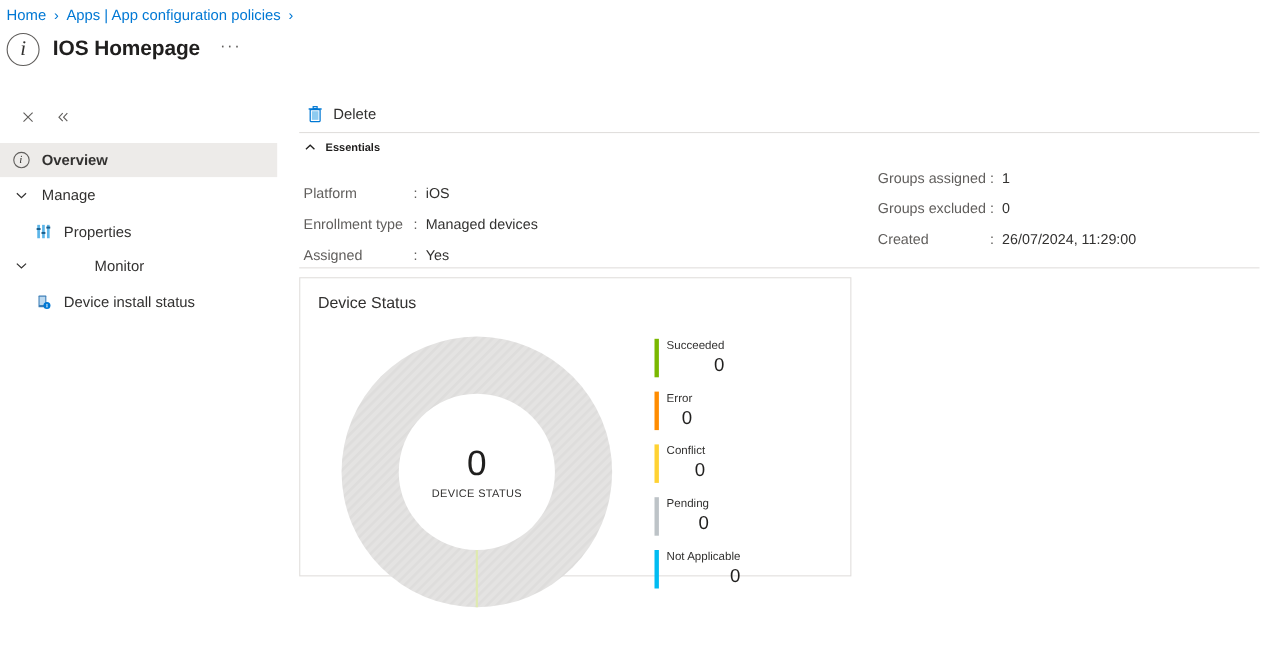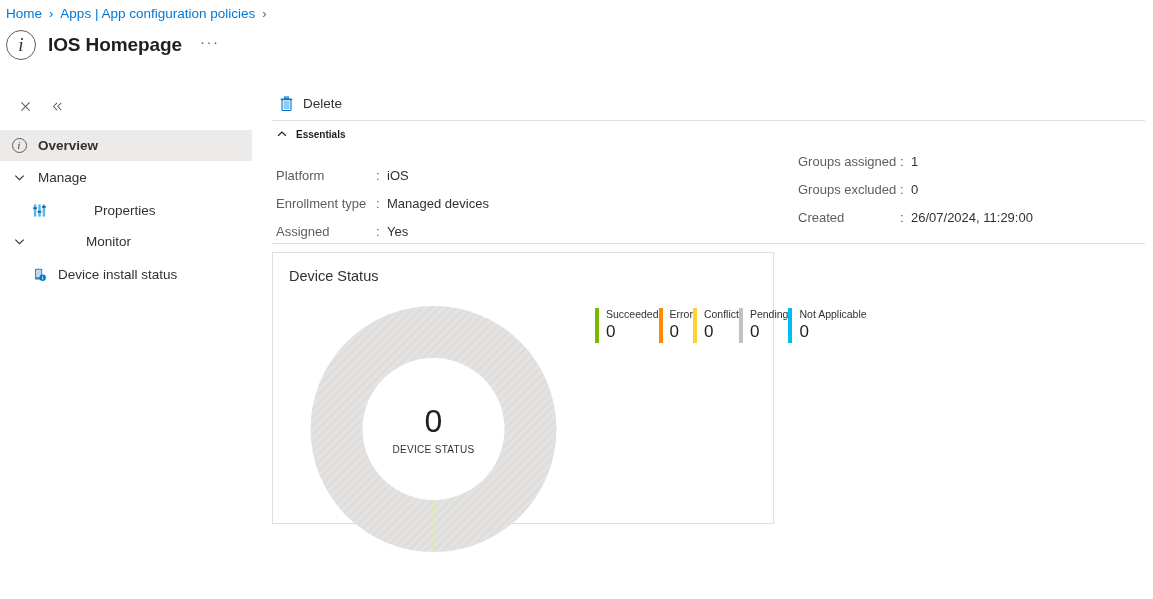--- a/index.html
+++ b/index.html
@@ -150,21 +150,21 @@
     pointer-events: none; padding-top: 2px;
   }
   #donut-total { font-size: 32px; color: #201f1e; line-height: 1; font-weight: 400; }
   #donut-caption {
     font-size: 10px; color: #323130; letter-spacing: 0.3px; margin-top: 7px;
     text-transform: uppercase;
   }
 
   #legend {
     position: absolute; left: 322px; top: 55px;
-    display: flex; flex-direction: row; 
+    display: flex; flex-direction: column; gap: 13px; text-align: right;
   }
   .legend-item { display: flex; align-items: stretch; }
   .legend-swatch { width: 4px; border-radius: 0; flex: none; margin-right: 7px; }
   .legend-text { display: flex; flex-direction: column; }
   .legend-label { font-size: 10.5px; color: #323130; line-height: 13px; white-space: nowrap; }
   .legend-value { font-size: 17px; color: #201f1e; line-height: 22px; }
 </style>
 </head>
 <body>
 
@@ -209,21 +209,21 @@
 
   <div class="nav-item group" style="position:absolute; left:0; top:74px;">
     <span class="nav-ic">
       <svg width="13" height="13" viewBox="0 0 14 14">
         <polyline points="2.5,5 7,9.3 11.5,5" fill="none" stroke="#323130" stroke-width="1.2"></polyline>
       </svg>
     </span>
     <span class="nav-label">Manage</span>
   </div>
 
-  <div class="nav-item child" style="position:absolute; left:0; top:107px;gap:36px;">
+  <div class="nav-item child" style="position:absolute; left:0; top:107px;">
     <span class="nav-ic">
       <svg width="15" height="15" viewBox="0 0 16 16">
         <rect x="2" y="1.5" width="2.6" height="13" fill="#5bb5e8"></rect>
         <rect x="6.7" y="1.5" width="2.6" height="13" fill="#5bb5e8"></rect>
         <rect x="11.4" y="1.5" width="2.6" height="13" fill="#5bb5e8"></rect>
         <rect x="1.4" y="4.6" width="3.8" height="1.9" fill="#1b5e8c"></rect>
         <rect x="6.1" y="8.4" width="3.8" height="1.9" fill="#1b5e8c"></rect>
         <rect x="10.8" y="3.2" width="3.8" height="1.9" fill="#1b5e8c"></rect>
       </svg>
     </span>

